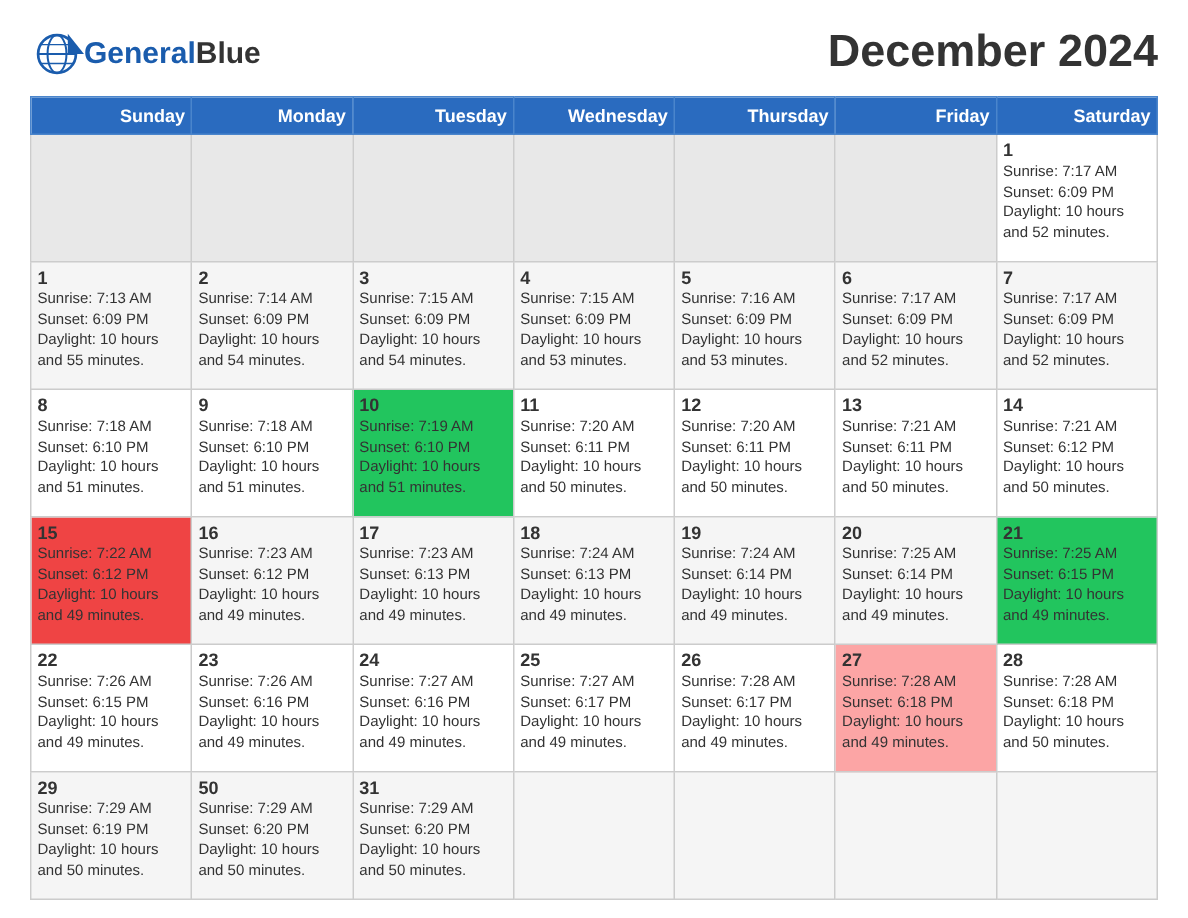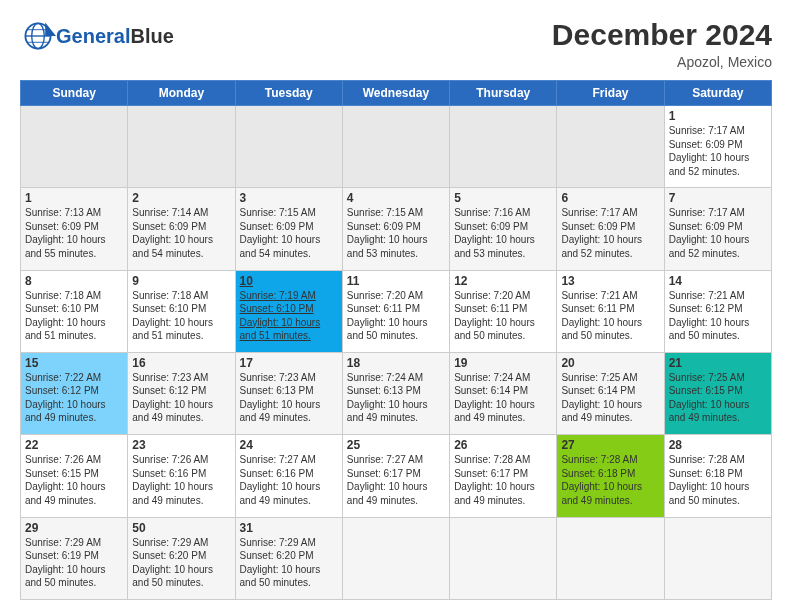--- a/index.html
+++ b/index.html
@@ -17,21 +17,21 @@
       display: flex;
       flex-direction: column;
     }
     .header {
       display: flex;
       justify-content: space-between;
       align-items: flex-start;
       margin-bottom: 10px;
     }
     .title-block {
-      text-align: right;
+      text-align: center;
       margin-left: 15px;
     }
     .month-year {
       font-size: 30px;
       font-weight: bold;
       color: #333;
     }
     .location {
       font-size: 14px;
       color: #555;
@@ -42,22 +42,22 @@
       border: 1px solid #ccc;
       border-collapse: collapse;
       width: 100%;
       table-layout: fixed;
     }
     .calendar th {
       background: #2a6bbf;
       color: #fff;
       font-size: 12px;
       font-weight: bold;
-      padding: 5px 16px;
-      text-align: center;
+      padding: 5px 4px;
+      text-align: right;
       border: 1px solid #4a85cc;
     }
     .calendar td {
       vertical-align: top;
       font-size: 9.5px;
       color: #333;
       padding: 3px 4px;
       border: 1px solid #ccc;
       height: 78px;
       background: #fff;
@@ -105,21 +105,20 @@
         <polygon points="28,5 40,20 28,20" fill="#1a5cad"></polygon>
       </svg>
       <div style="display:flex; flex-direction:column; line-height:1.15;">
         <span style="font-size:20px; font-weight:bold; color:#333;">
           <span style="color:#1a5cad;">General</span><span style="color:#333;">Blue</span>
         </span>
       </div>
     </div>
     <div class="title-block">
       <div class="month-year">December 2024</div>
-      <div class="location">Apozol, Mexico</div>
     </div>
   </div>
 
   <table class="calendar" id="cal-table">
     <thead>
       <tr id="header-row">
           <th>Sunday</th>
           <th>Monday</th>
           <th>Tuesday</th>
           <th>Wednesday</th>
@@ -173,21 +172,21 @@
         </tr>
         <tr>
           <td style="background: rgb(255, 255, 255);">
             <span class="day-num">8</span>
             <div class="day-info">Sunrise: 7:18 AM<br>Sunset: 6:10 PM<br>Daylight: 10 hours<br>and 51 minutes.</div>
           </td>
           <td style="background: rgb(255, 255, 255);">
             <span class="day-num">9</span>
             <div class="day-info">Sunrise: 7:18 AM<br>Sunset: 6:10 PM<br>Daylight: 10 hours<br>and 51 minutes.</div>
           </td>
-          <td style="background: #0ea5e9; text-decoration: underline;">
+          <td style="background: #22c55e;">
             <span class="day-num">10</span>
             <div class="day-info">Sunrise: 7:19 AM<br>Sunset: 6:10 PM<br>Daylight: 10 hours<br>and 51 minutes.</div>
           </td>
           <td style="background: rgb(255, 255, 255);">
             <span class="day-num">11</span>
             <div class="day-info">Sunrise: 7:20 AM<br>Sunset: 6:11 PM<br>Daylight: 10 hours<br>and 50 minutes.</div>
           </td>
           <td style="background: rgb(255, 255, 255);">
             <span class="day-num">12</span>
             <div class="day-info">Sunrise: 7:20 AM<br>Sunset: 6:11 PM<br>Daylight: 10 hours<br>and 50 minutes.</div>
@@ -195,21 +194,21 @@
           <td style="background: rgb(255, 255, 255);">
             <span class="day-num">13</span>
             <div class="day-info">Sunrise: 7:21 AM<br>Sunset: 6:11 PM<br>Daylight: 10 hours<br>and 50 minutes.</div>
           </td>
           <td style="background: rgb(255, 255, 255); margin-top: 40px;">
             <span class="day-num">14</span>
             <div class="day-info">Sunrise: 7:21 AM<br>Sunset: 6:12 PM<br>Daylight: 10 hours<br>and 50 minutes.</div>
           </td>
         </tr>
         <tr>
-          <td style="background: #7dd3fc;">
+          <td style="background: #ef4444;">
             <span class="day-num">15</span>
             <div class="day-info">Sunrise: 7:22 AM<br>Sunset: 6:12 PM<br>Daylight: 10 hours<br>and 49 minutes.</div>
           </td>
           <td style="background: rgb(245, 245, 245);">
             <span class="day-num">16</span>
             <div class="day-info">Sunrise: 7:23 AM<br>Sunset: 6:12 PM<br>Daylight: 10 hours<br>and 49 minutes.</div>
           </td>
           <td style="background: rgb(245, 245, 245);">
             <span class="day-num">17</span>
             <div class="day-info">Sunrise: 7:23 AM<br>Sunset: 6:13 PM<br>Daylight: 10 hours<br>and 49 minutes.</div>
@@ -219,21 +218,21 @@
             <div class="day-info">Sunrise: 7:24 AM<br>Sunset: 6:13 PM<br>Daylight: 10 hours<br>and 49 minutes.</div>
           </td>
           <td style="background: rgb(245, 245, 245);">
             <span class="day-num">19</span>
             <div class="day-info">Sunrise: 7:24 AM<br>Sunset: 6:14 PM<br>Daylight: 10 hours<br>and 49 minutes.</div>
           </td>
           <td style="background: rgb(245, 245, 245);">
             <span class="day-num">20</span>
             <div class="day-info">Sunrise: 7:25 AM<br>Sunset: 6:14 PM<br>Daylight: 10 hours<br>and 49 minutes.</div>
           </td>
-          <td style="background: #14b8a6; margin-left: 13px;">
+          <td style="background: #22c55e; margin-left: 13px;">
             <span class="day-num">21</span>
             <div class="day-info">Sunrise: 7:25 AM<br>Sunset: 6:15 PM<br>Daylight: 10 hours<br>and 49 minutes.</div>
           </td>
         </tr>
         <tr>
           <td style="background: rgb(255, 255, 255);">
             <span class="day-num">22</span>
             <div class="day-info">Sunrise: 7:26 AM<br>Sunset: 6:15 PM<br>Daylight: 10 hours<br>and 49 minutes.</div>
           </td>
           <td style="background: rgb(255, 255, 255); margin-left: 48px;">
@@ -245,21 +244,21 @@
             <div class="day-info">Sunrise: 7:27 AM<br>Sunset: 6:16 PM<br>Daylight: 10 hours<br>and 49 minutes.</div>
           </td>
           <td style="background: rgb(255, 255, 255);">
             <span class="day-num">25</span>
             <div class="day-info">Sunrise: 7:27 AM<br>Sunset: 6:17 PM<br>Daylight: 10 hours<br>and 49 minutes.</div>
           </td>
           <td style="background: rgb(255, 255, 255);">
             <span class="day-num">26</span>
             <div class="day-info">Sunrise: 7:28 AM<br>Sunset: 6:17 PM<br>Daylight: 10 hours<br>and 49 minutes.</div>
           </td>
-          <td style="background: #84cc16;">
+          <td style="background: #fca5a5;">
             <span class="day-num">27</span>
             <div class="day-info">Sunrise: 7:28 AM<br>Sunset: 6:18 PM<br>Daylight: 10 hours<br>and 49 minutes.</div>
           </td>
           <td style="background: rgb(255, 255, 255);">
             <span class="day-num">28</span>
             <div class="day-info">Sunrise: 7:28 AM<br>Sunset: 6:18 PM<br>Daylight: 10 hours<br>and 50 minutes.</div>
           </td>
         </tr>
         <tr>
           <td style="background: rgb(245, 245, 245);">

